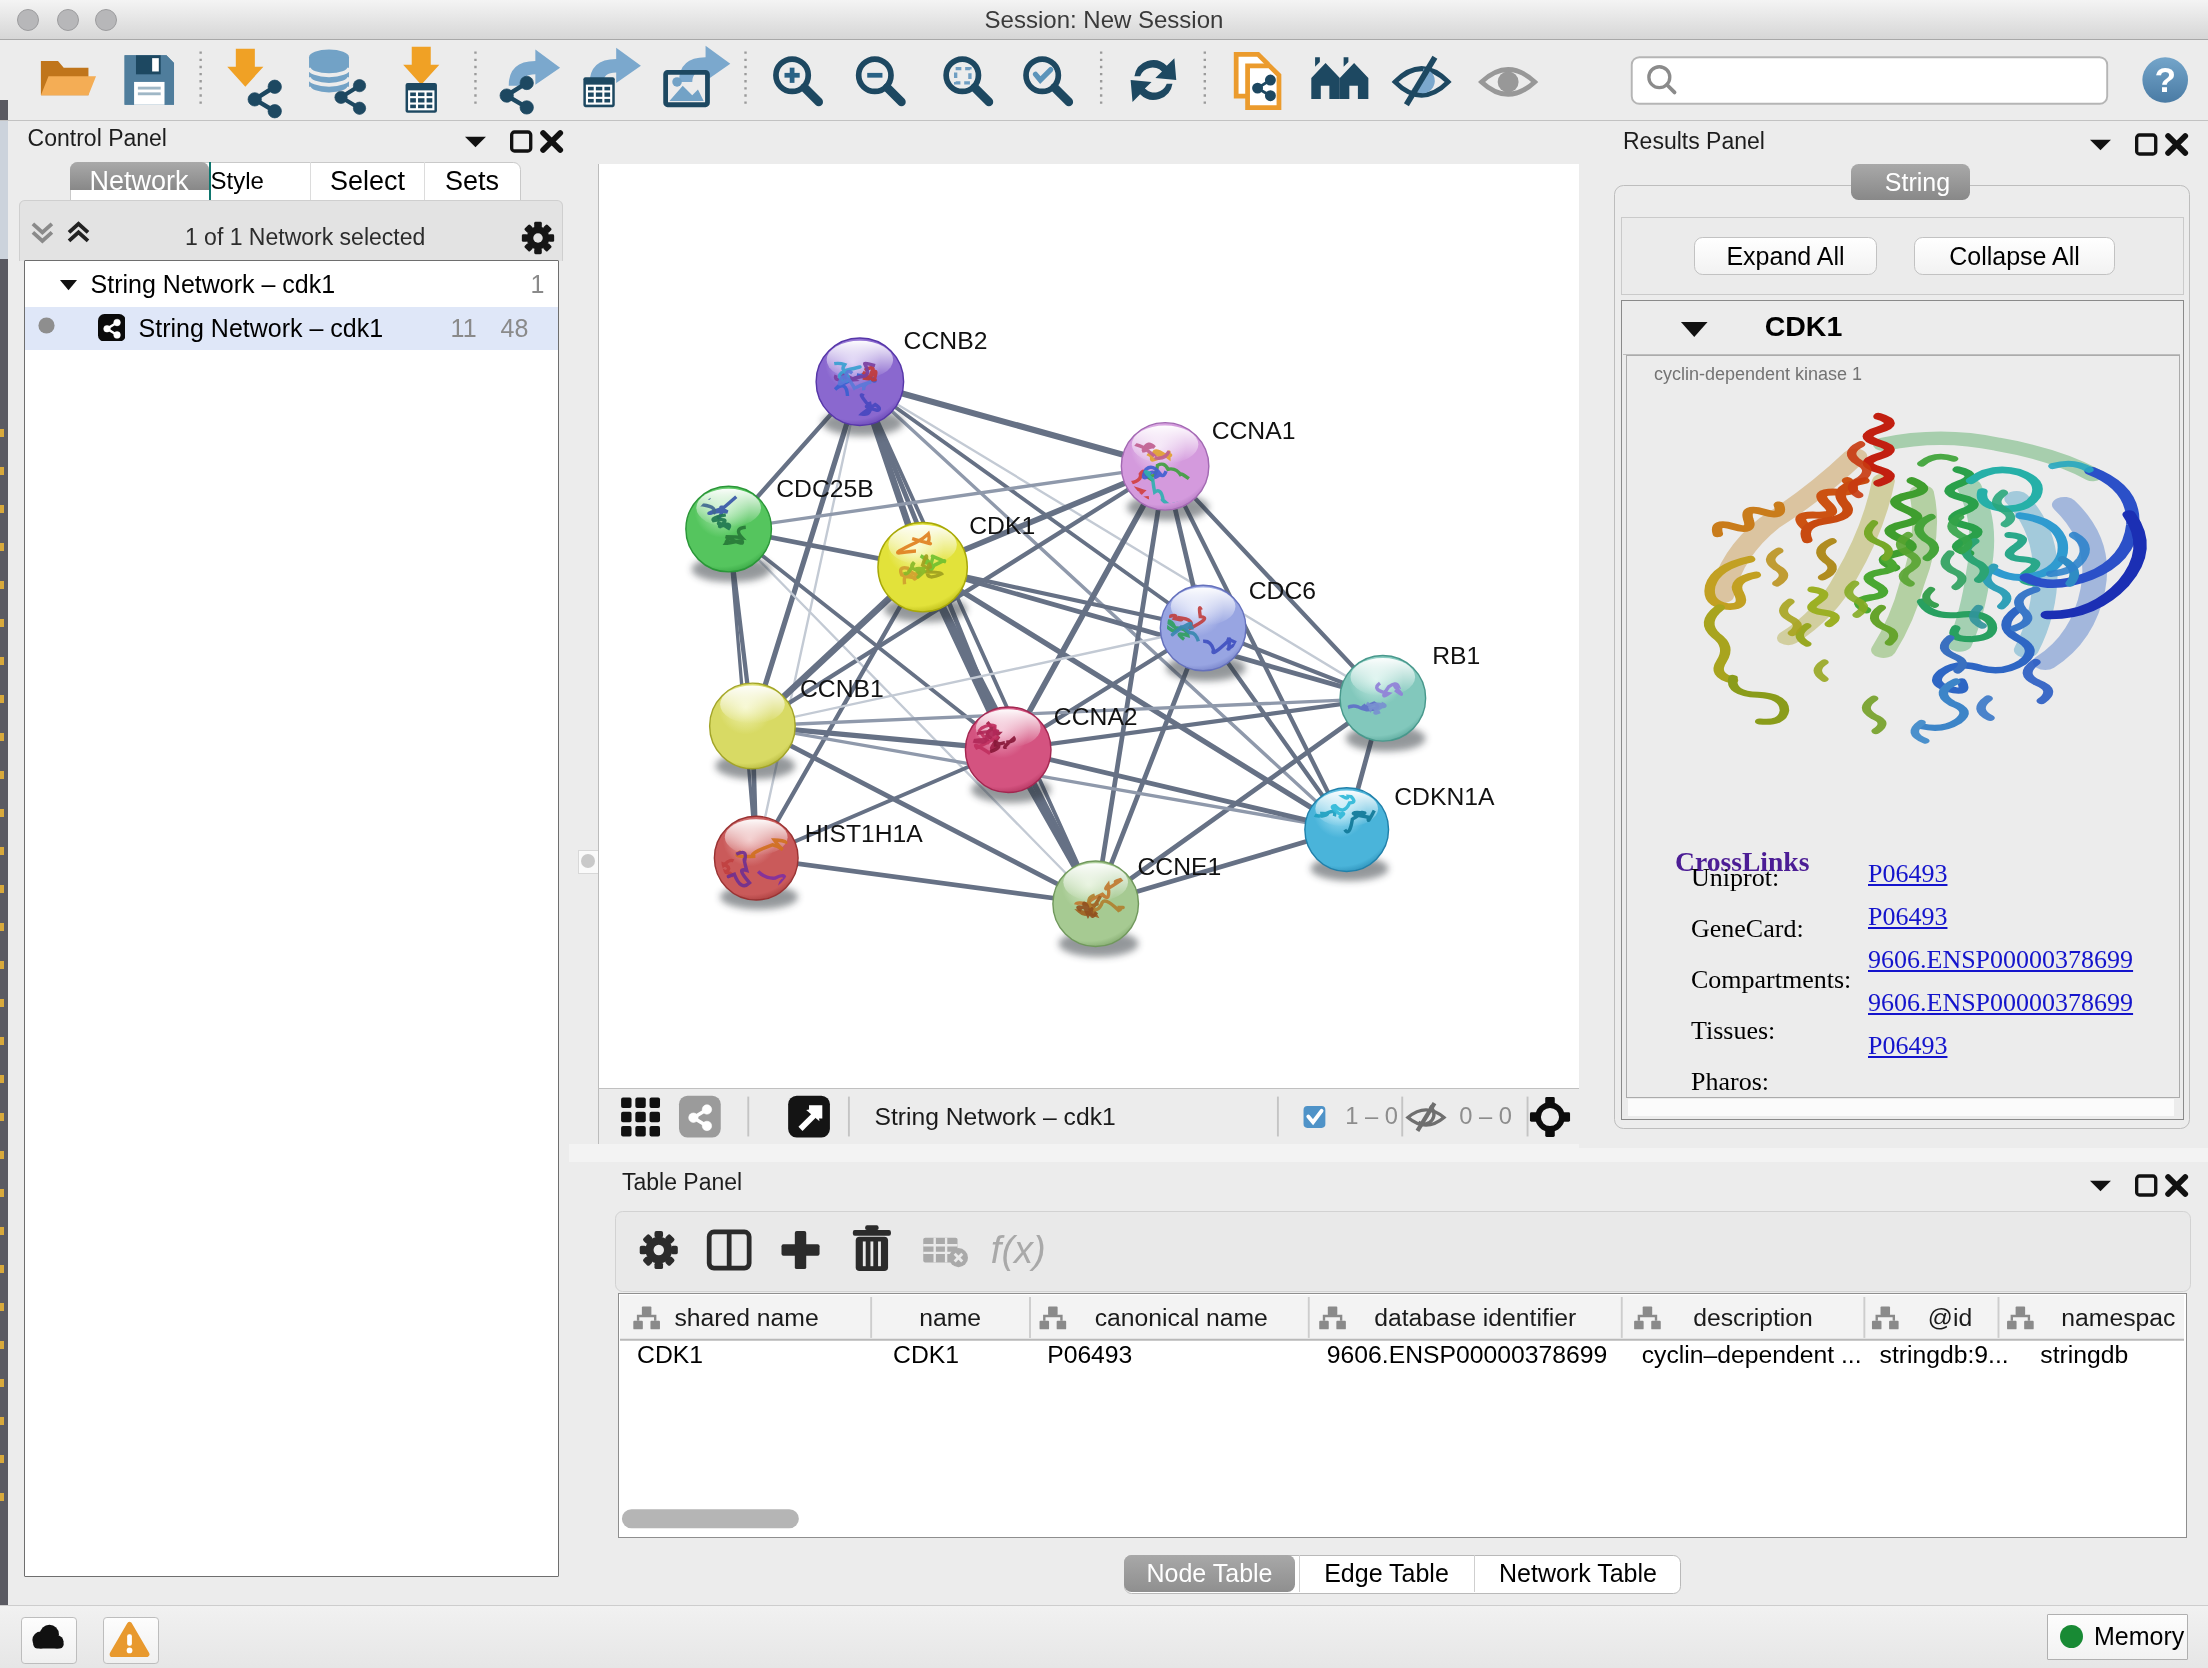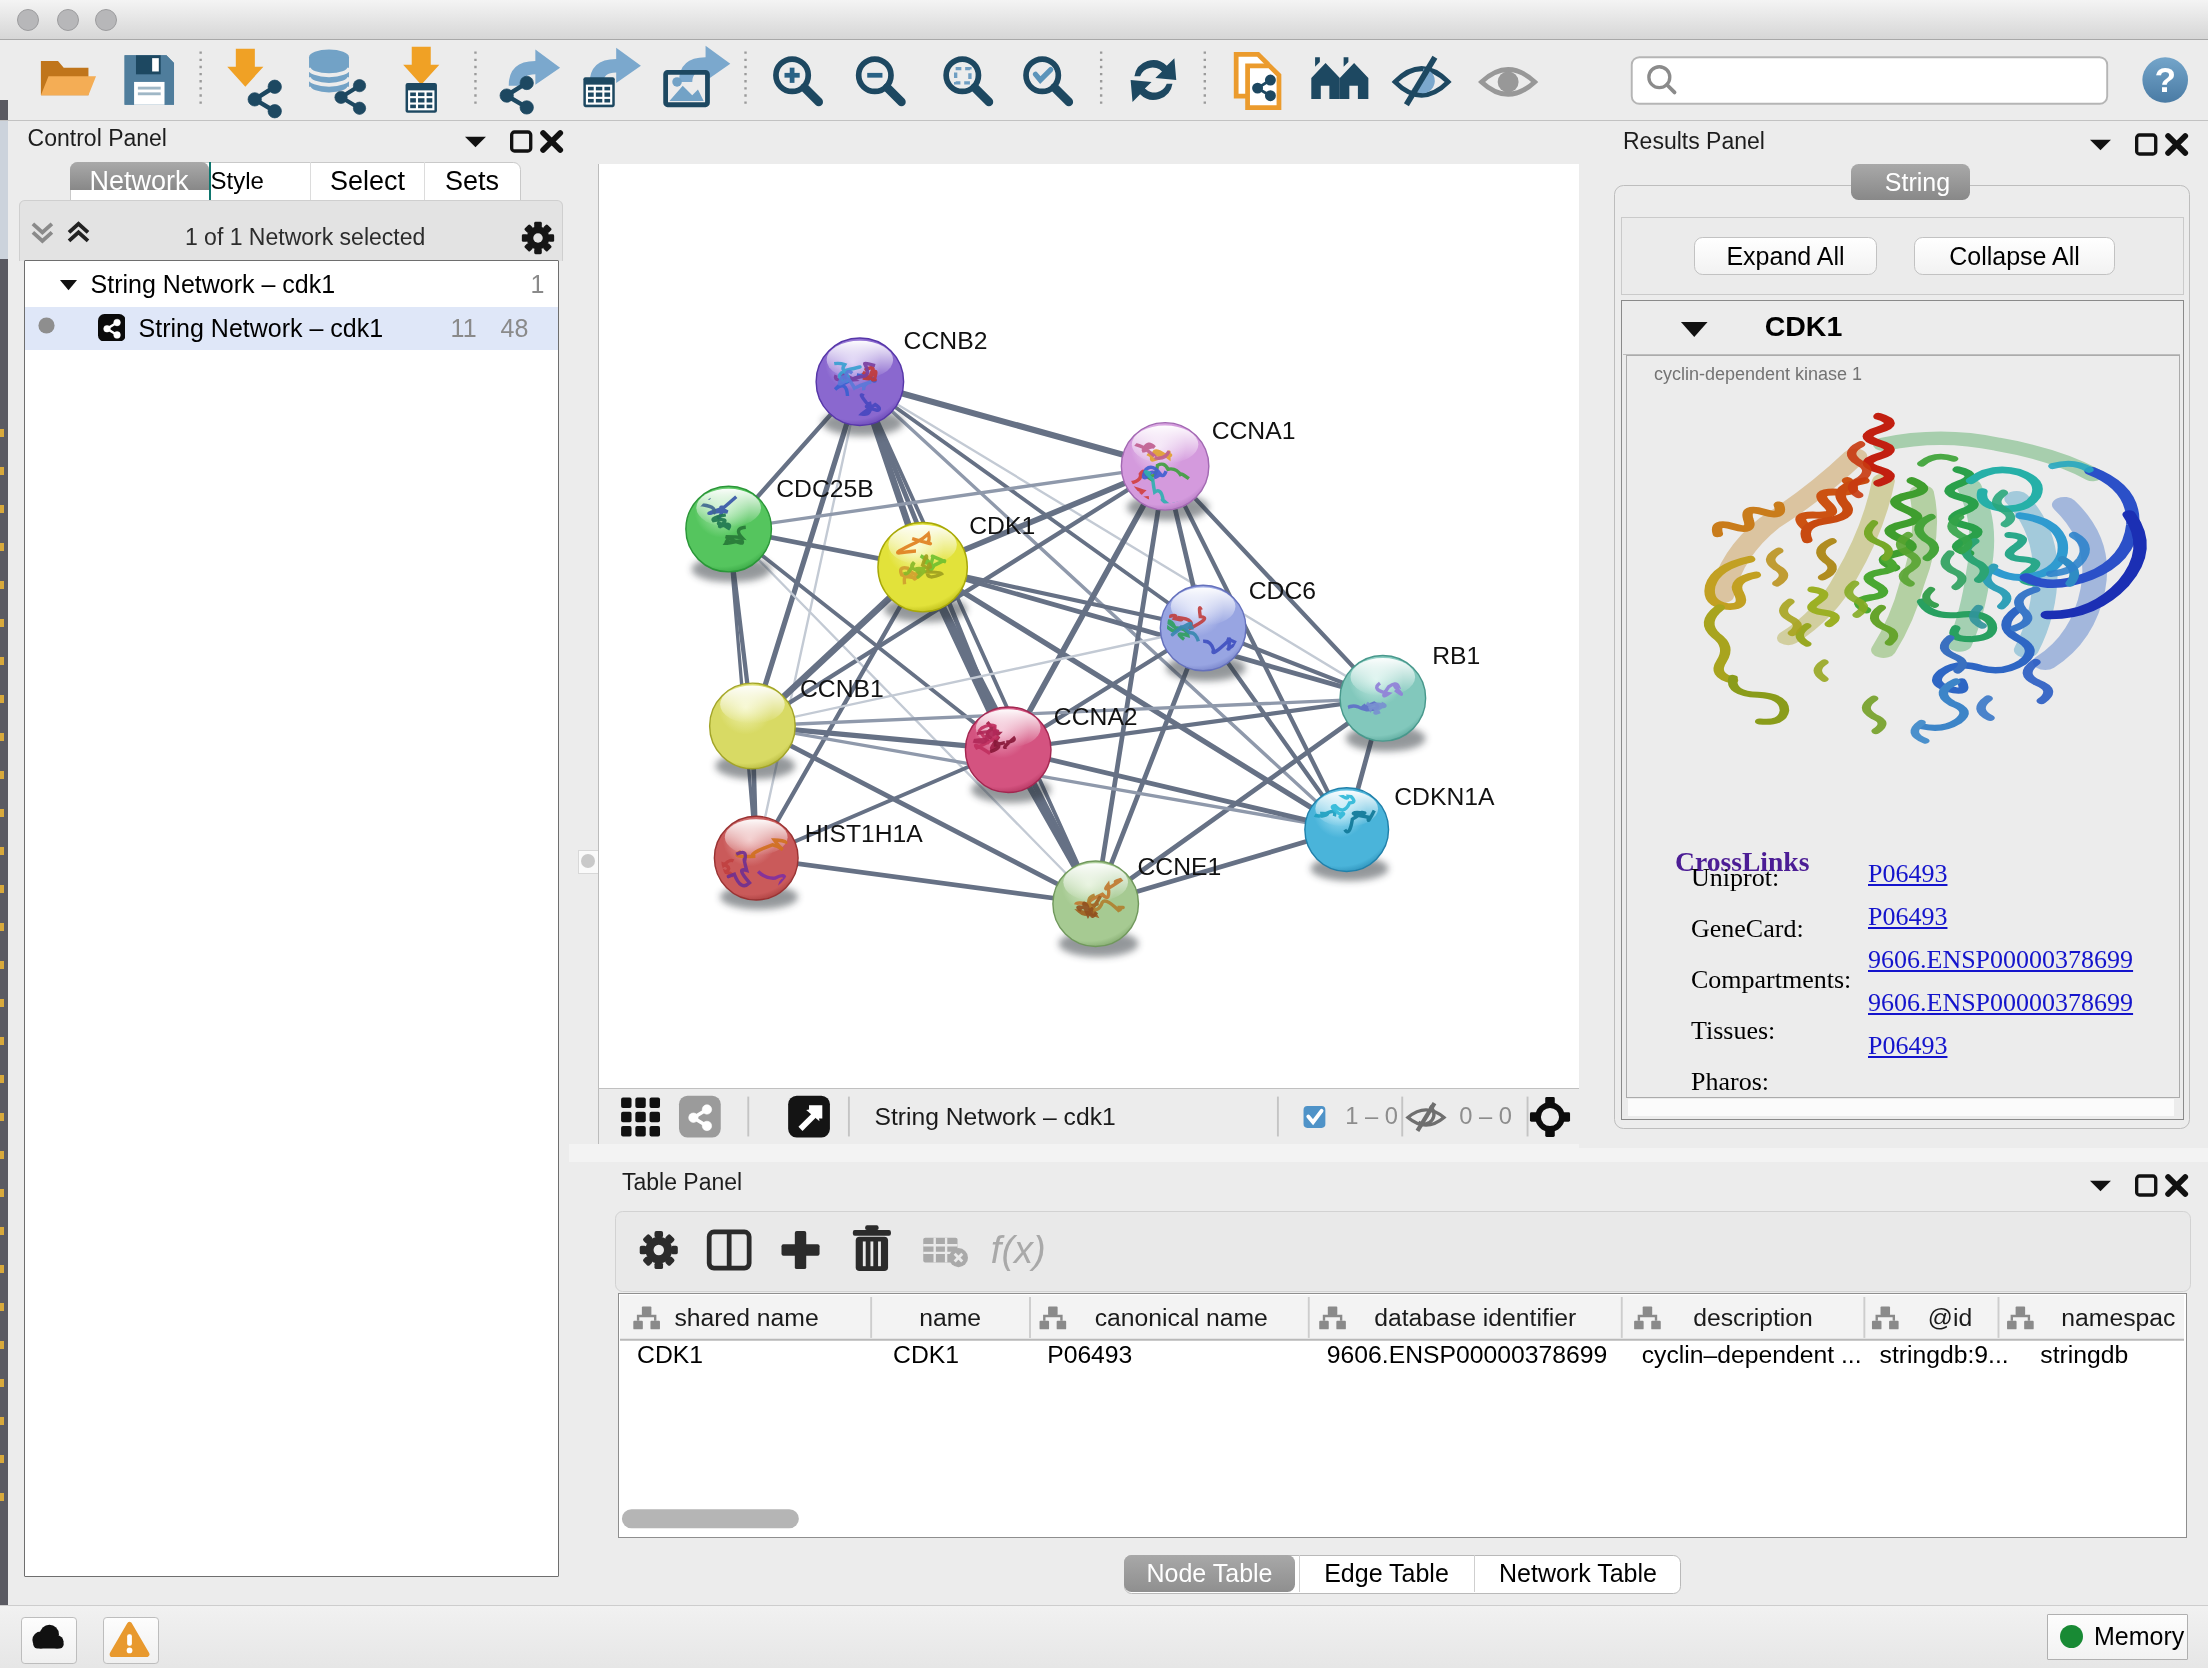--- a/index.html
+++ b/index.html
@@ -23,20 +23,21 @@
 text{font-family:"Liberation Sans",sans-serif;}
 .serif{font-family:"Liberation Serif",serif;}
 a.lnk{color:#1414cc;text-decoration:underline;}
 </style>
 </head>
 <body>
 <div id="titlebar" class="abs">
   <div class="tl abs" style="left:17px;"></div>
   <div class="tl abs" style="left:57px;"></div>
   <div class="tl abs" style="left:95px;"></div>
+  <div class="ttl abs">Session: New Session</div>
 </div>
 <svg id="toolbar" class="abs" viewBox="0 0 2322 85">
 <defs>
  <g id="shareg">
   <path d="M14,-14 L-13,3 L14,19" fill="none" stroke-width="6"></path>
   <circle cx="14" cy="-14" r="9"></circle>
         <circle cx="-13" cy="3" r="9"></circle>
         <circle cx="14" cy="19" r="9"></circle>
  </g>
  <g id="oarrow">

